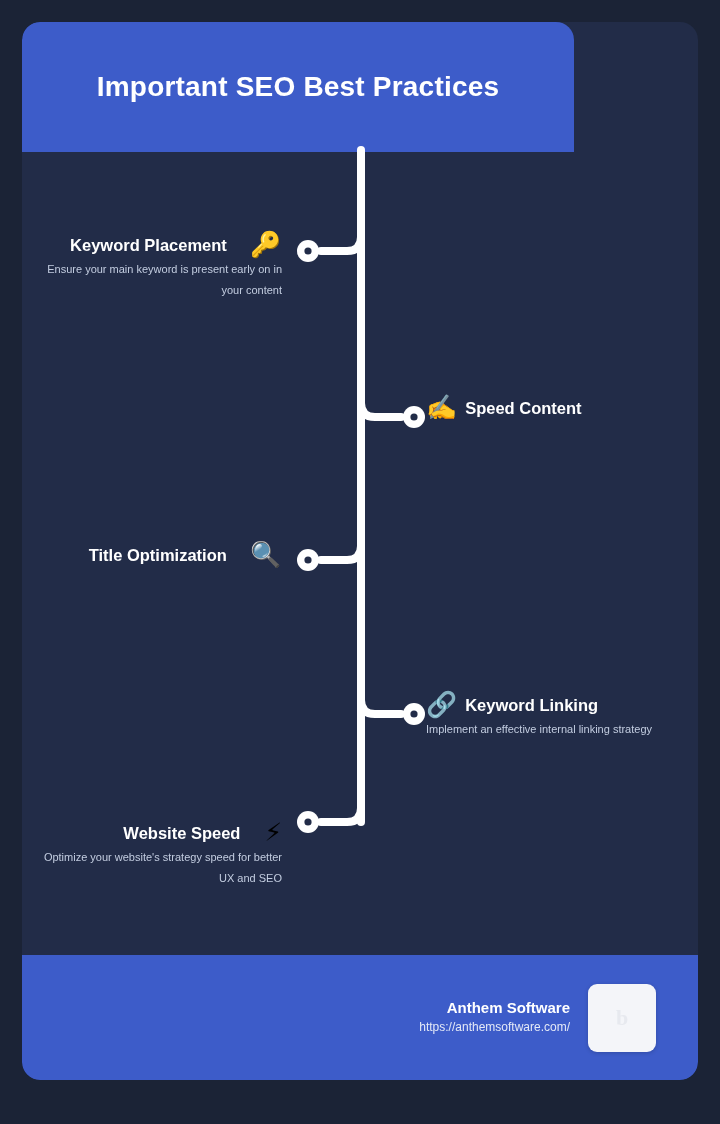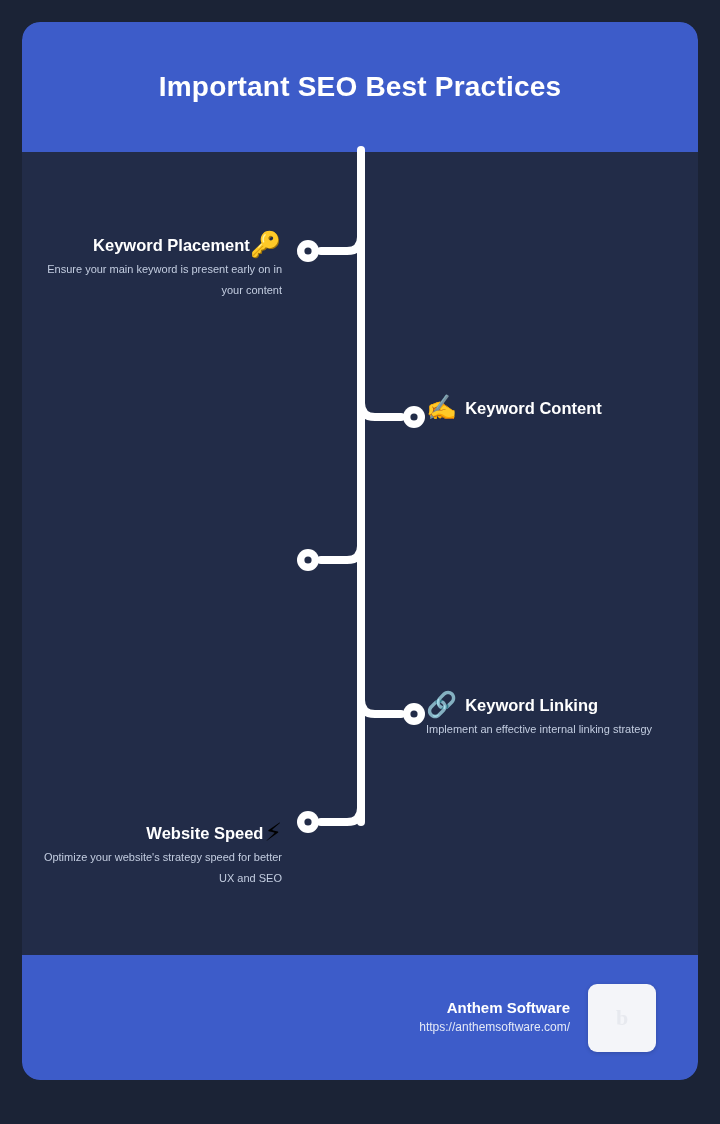--- a/index.html
+++ b/index.html
@@ -13,21 +13,21 @@
     position:absolute;
     left:22px; top:22px;
     width:676px; height:1058px;
     background:#222c48;
     border-radius:18px;
     overflow:hidden;
   }
   
   #header {
     position:absolute; left:0; top:0;
-    width:676px; height:130px;
+    width:552px; height:130px;
     background:#3d5cc9;
     border-radius:18px 18px 0 0;
     display:flex; align-items:center; justify-content:center;
   }
   #header-title {
     color:#ffffff;
     font-size:28px;
     font-weight:bold;
     letter-spacing:.2px;
     text-align:center;
@@ -77,21 +77,21 @@
     font-size:11px; color:#c3cde0; line-height:21px;
     margin-top:2px;
   }
   .step-emoji {
     font-size:25px; line-height:1;
     font-family:"DejaVu Sans", sans-serif;
   }
   
   .step.left { text-align:right; }
   .step.left .head {
-    display:flex; align-items:center; justify-content:flex-end; gap:1px;
+    display:flex; align-items:center; justify-content:flex-end; gap:24px;
   }
   
   .step.right { text-align:left; }
   .step.right .head {
     display:flex; align-items:center; justify-content:flex-start; gap:8px;
   }
   
   #step-1 { left:10px;  top:210px; width:250px; }
   #step-2 { left:404px; top:373px; width:250px; }
   #step-3 { left:10px;  top:520px; width:250px; }
@@ -144,25 +144,29 @@
     <div class="head">
       <div class="step-title">Keyword Placement</div>
       <div class="step-emoji">🔑</div>
     </div>
     <div class="step-desc">Ensure your main keyword is present early on in your content</div>
   </div>
 
   <div class="step right" id="step-2">
     <div class="head">
       <div class="step-emoji">✍️</div>
-      <div class="step-title">Keyword Content</div>
+      <div class="step-title">Speed Content</div>
     </div>
   </div>
 
   <div class="step left" id="step-3">
+    <div class="head">
+      <div class="step-title">Title Optimization</div>
+      <div class="step-emoji">🔍</div>
+    </div>
   </div>
 
   <div class="step right" id="step-4">
     <div class="head">
       <div class="step-emoji">🔗</div>
       <div class="step-title">Keyword Linking</div>
     </div>
     <div class="step-desc">Implement an effective internal linking strategy</div>
   </div>
 

